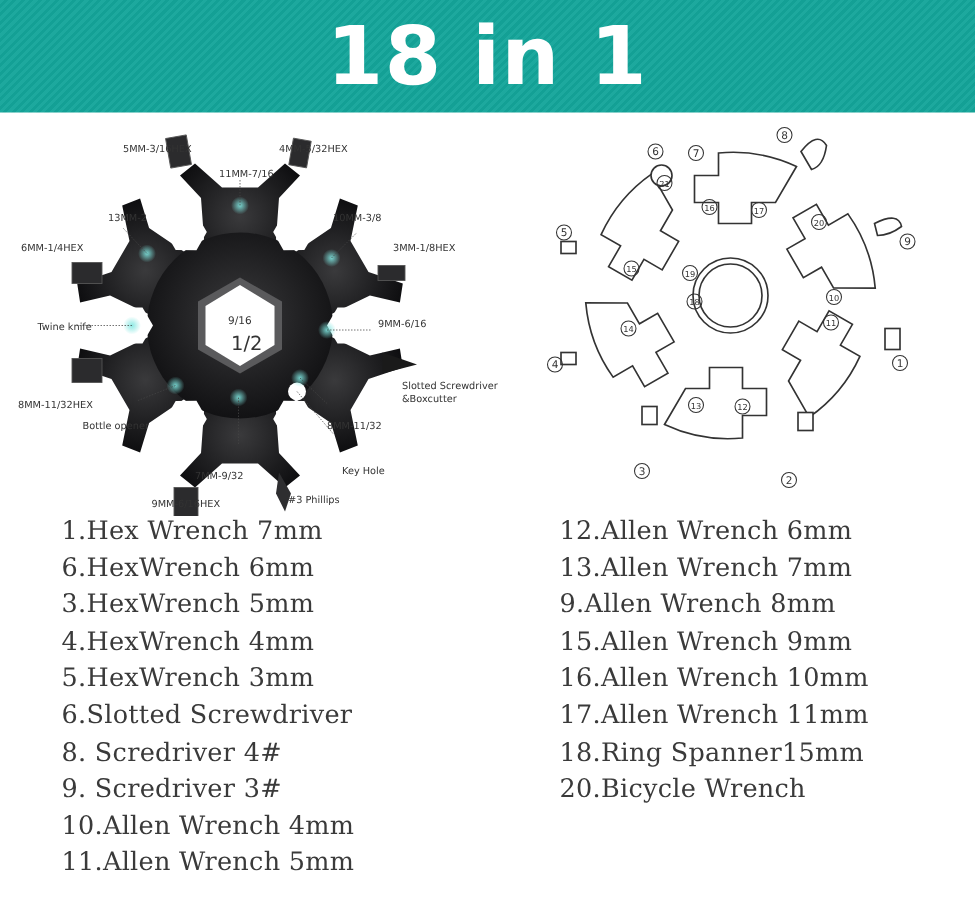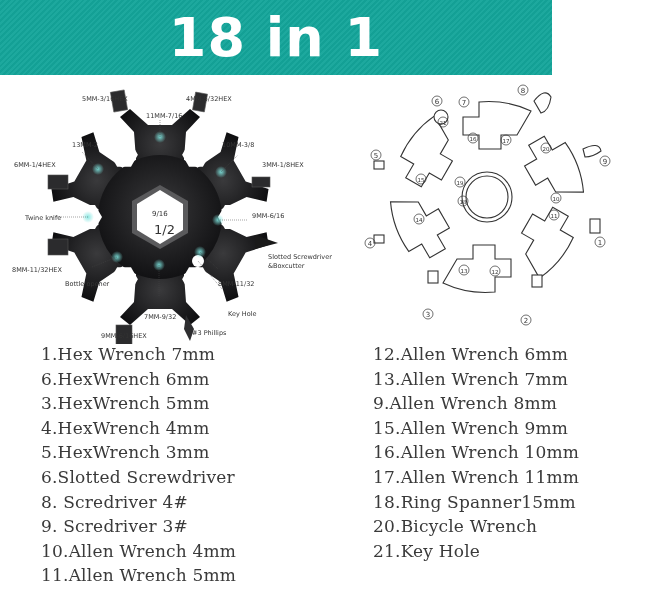--- a/index.html
+++ b/index.html
@@ -1,20 +1,20 @@
 <!DOCTYPE html>
 <html><head>
 <meta charset="utf-8">
 <style>
   * { box-sizing: border-box; margin: 0; padding: 0; }
   html, body { width: 650px; height: 600px; background: #ffffff; overflow: hidden; }
   body { position: relative; font-family: "DejaVu Sans", sans-serif; }
 
   .banner {
-    position: absolute; left: 0; top: 0; width: 552px; height: 75px;
+    position: absolute; left: 0; top: 0; width: 650px; height: 75px;
     background: #14a59a;
     background-image: repeating-linear-gradient(135deg, rgba(255,255,255,0.04) 0 2px, rgba(0,0,0,0.03) 2px 4px);
     display: flex; align-items: center; justify-content: center;
   }
   .banner-title {
     color: #ffffff; font-family: "DejaVu Sans", sans-serif; font-weight: bold;
     font-size: 54px; letter-spacing: 1px; line-height: 1;
   }
 
   .photo-panel { position: absolute; left: 0; top: 82px; width: 330px; height: 262px; }
@@ -143,24 +143,24 @@
   <span class="callout" style="left:146px;top:31px;">11MM-7/16</span>
   <span class="callout" style="left:72px;top:60px;">13MM-2</span>
   <span class="callout" style="left:222px;top:60px;">10MM-3/8</span>
   <span class="callout" style="left:14px;top:80px;">6MM-1/4HEX</span>
   <span class="callout" style="left:262px;top:80px;">3MM-1/8HEX</span>
   <span class="callout" style="left:25px;top:133px;">Twine knife</span>
   <span class="callout" style="left:252px;top:131px;">9MM-6/16</span>
   <span class="callout" style="left:268px;top:172px;">Slotted Screwdriver</span>
   <span class="callout" style="left:268px;top:181px;">&amp;Boxcutter</span>
   <span class="callout" style="left:12px;top:185px;">8MM-11/32HEX</span>
-  <span class="callout" style="left:55px;top:199px;margin-left:10px;">Bottle opener</span>
+  <span class="callout" style="left:55px;top:199px;">Bottle opener</span>
   <span class="callout" style="left:218px;top:199px;">8MM-11/32</span>
   <span class="callout" style="left:228px;top:229px;">Key Hole</span>
-  <span class="callout" style="left:144px;top:232px;text-align:right;">7MM-9/32</span>
+  <span class="callout" style="left:130px;top:232px;text-align:right;">7MM-9/32</span>
   <span class="callout" style="left:101px;top:251px;">9MM-6/16HEX</span>
   <span class="callout" style="left:192px;top:248px;">#3 Phillips</span>
   <span class="callout" style="left:152px;top:129px;font-size:7px;">9/16</span>
   <span class="callout" style="left:154px;top:141px;font-size:13px;text-align:center;">1/2</span>
 </div>
 
 <div class="diagram-panel">
   <svg width="260" height="250" viewBox="0 0 260 250">
     <g transform="translate(127,117)" fill="#fff" stroke="#333" stroke-width="1.1">
       <g transform="rotate(0)">
@@ -258,14 +258,13 @@
 
 <div class="list list-right">
   <div class="list-item">12.Allen Wrench 6mm</div>
   <div class="list-item">13.Allen Wrench 7mm</div>
   <div class="list-item">9.Allen Wrench 8mm</div>
   <div class="list-item">15.Allen Wrench 9mm</div>
   <div class="list-item">16.Allen Wrench 10mm</div>
   <div class="list-item">17.Allen Wrench 11mm</div>
   <div class="list-item">18.Ring Spanner15mm</div>
   <div class="list-item">20.Bicycle Wrench</div>
-  <div class="list-item">21.Key Hole</div>
 </div>
 
 </body></html>

